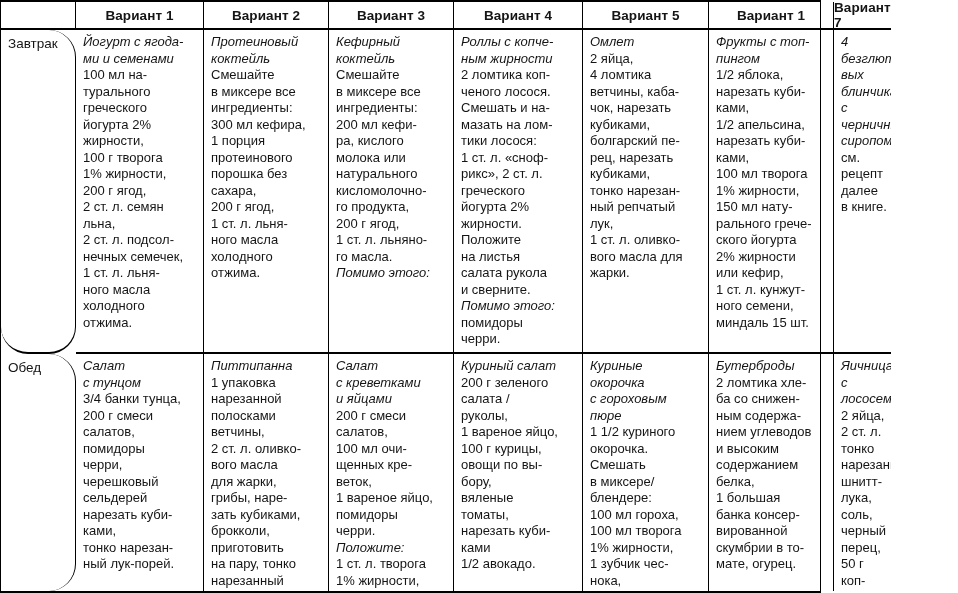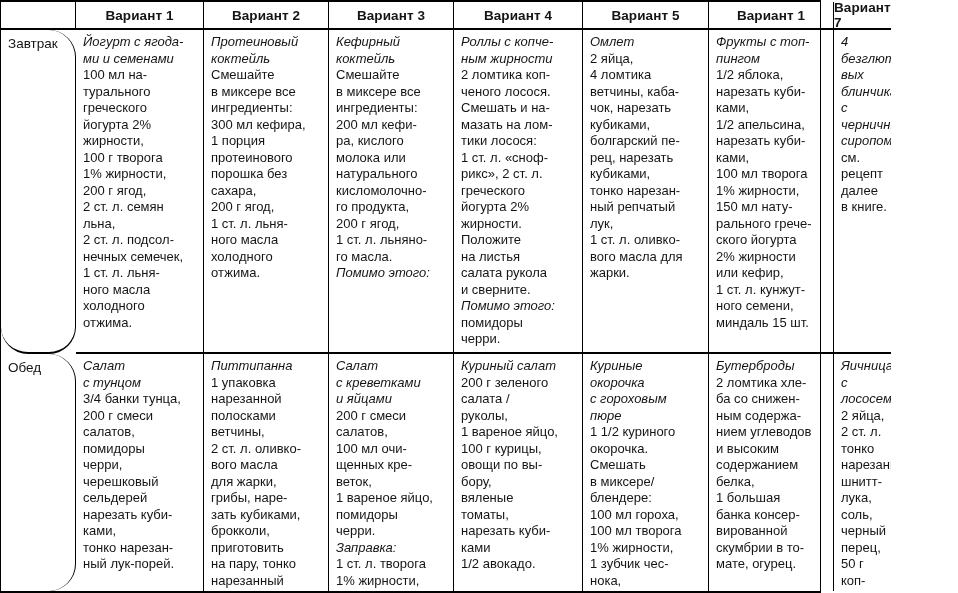--- a/index.html
+++ b/index.html
@@ -201,21 +201,21 @@
 с креветками
 и яйцами
 </span><span>200 г смеси
 салатов,
 100 мл очи-
 щенных кре-
 веток,
 1 вареное яйцо,
 помидоры
 черри.
-</span><span class="it">Заправка:
+</span><span class="it">Положите:
 </span><span>1 ст. л. творога
 1% жирности,</span></div>
   <div class="cell nb"><span class="it">Куриный салат
 </span><span>200 г зеленого
 салата /
 руколы,
 1 вареное яйцо,
 100 г курицы,
 овощи по вы-
 бору,

